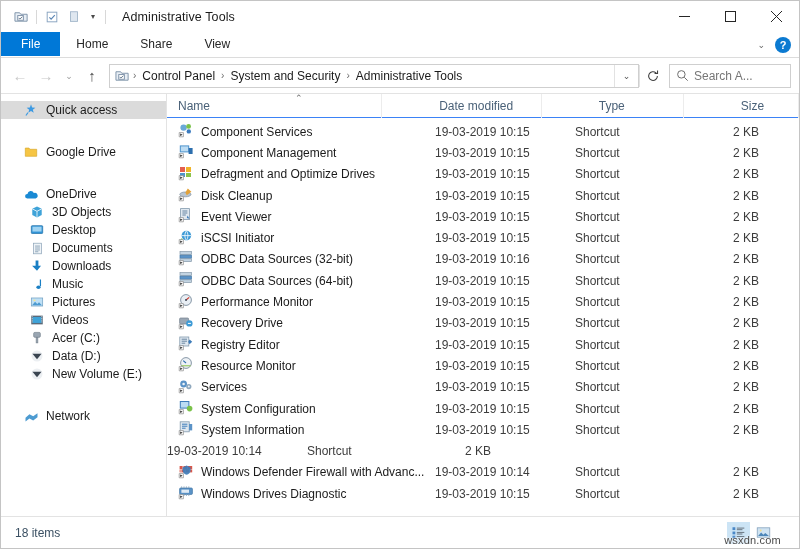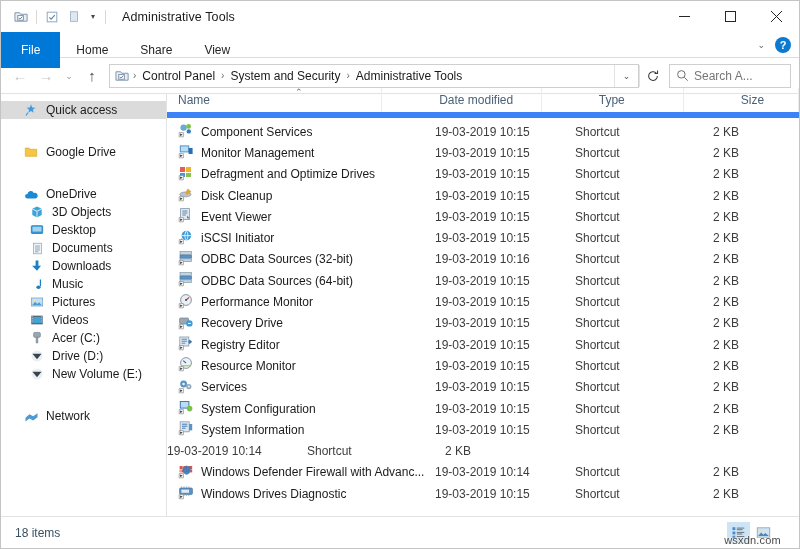--- a/index.html
+++ b/index.html
@@ -56,21 +56,21 @@
     height: 26px; flex: none;
     display: flex; align-items: stretch;
     background: #ffffff;
     border-bottom: 1px solid #dcdcdc;
     position: relative;
   }
   .tab {
     display: flex; align-items: center; justify-content: center;
     padding: 0 16px;
     font-size: 12px; color: #262626;
-    height: 36px;
+    height: 24px;
   }
   .tab.file {
     background: #0078d7; color: #ffffff;
     padding: 0 20px; font-size: 12px;
   }
   .ribbon-right {
     margin-left: auto; display: flex; align-items: center; gap: 6px;
     padding-right: 8px;
   }
   .expand-caret { font-size: 9px; color: #666; padding: 0 4px; }
@@ -157,22 +157,22 @@
     display: flex; align-items: center; justify-content: center;
   }
 
   
   .filelist {
     flex: 1; display: flex; flex-direction: column; min-width: 0;
     background: #fff;
   }
   .colhead {
     height: 24px; flex: none;
-    display: flex; align-items: flex-end;
-    border-bottom: 6px solid #3b82f6;
+    display: flex; align-items: flex-start;
+    border-bottom: 1px solid #3b82f6;
     position: relative;
     font-size: 12px; color: #4a6178; gap: 46px;
   }
   .col {
     height: 24px; display: flex; align-items: center;
     padding-left: 11px;
     border-right: 1px solid #ececec;
     position: relative;
   }
   .col.name { width: 268px; }
@@ -188,21 +188,21 @@
     height: 21.3px;
     display: flex; align-items: center;
     font-size: 12px; color: #1b1b1b;
   }
   .cell-name {
     width: 268px; display: flex; align-items: center; gap: 7px;
     padding-left: 11px; white-space: nowrap; overflow: hidden;
   }
   .cell-date { width: 140px; color: #3c3c3c; }
   .cell-type { width: 118px; color: #3c3c3c; }
-  .cell-size { width: 84px; color: #3c3c3c; text-align: center; padding-right: 18px; }
+  .cell-size { width: 84px; color: #3c3c3c; text-align: right; padding-right: 18px; }
   .file-ico { width: 16px; height: 16px; flex: none; }
 
   
   .statusbar {
     height: 32px; flex: none;
     display: flex; align-items: center;
     border-top: 1px solid #e3e3e3;
     background: #ffffff;
     padding: 0 24px 0 14px;
     position: relative;
@@ -437,21 +437,21 @@
         <span>Acer (C:)</span>
       </div>
 
       <div class="nav-item indent">
         <span class="nav-ico">
           <svg width="14" height="14" viewBox="0 0 16 16">
             <circle cx="8" cy="8" r="6.3" fill="#eceff2"></circle>
             <path d="M2.8 5.4h10.4L8 11.6z" fill="#3a4450"></path>
           </svg>
         </span>
-        <span>Drive (D:)</span>
+        <span>Data (D:)</span>
       </div>
 
       <div class="nav-item indent">
         <span class="nav-ico">
           <svg width="14" height="14" viewBox="0 0 16 16">
             <circle cx="8" cy="8" r="6.3" fill="#eceff2"></circle>
             <path d="M2.8 5.4h10.4L8 11.6z" fill="#3a4450"></path>
           </svg>
         </span>
         <span>New Volume (E:)</span>
@@ -502,21 +502,21 @@
           </div>
           <div class="row">
             <div class="cell-name">
               <span><svg class="file-ico" viewBox="0 0 16 16">
                   <rect x="1.8" y="2.4" width="9.4" height="7" fill="#4e93cc"></rect>
                   <rect x="2.8" y="3.4" width="7.4" height="5" fill="#bcdcf3"></rect>
                   <rect x="10.6" y="5" width="4" height="6" fill="#2d6fae"></rect>
                   <path d="M1.2 10.6h4.2v4.2H1.2z" fill="#ffffff" stroke="#8a8a8a" stroke-width=".7"></path>
                   <path d="M2.2 13.9V11.5l2.4 1.2z" fill="#2b2b2b"></path>
                 </svg></span>
-              <span>Monitor Management</span>
+              <span>Component Management</span>
             </div>
             <div class="cell-date">19-03-2019 10:15</div>
             <div class="cell-type">Shortcut</div>
             <div class="cell-size">2 KB</div>
           </div>
           <div class="row">
             <div class="cell-name">
               <span><svg class="file-ico" viewBox="0 0 16 16">
                   <rect x="2" y="2" width="5" height="5" fill="#e45f4f"></rect>
                   <rect x="8" y="2" width="5" height="5" fill="#f0b429"></rect>

